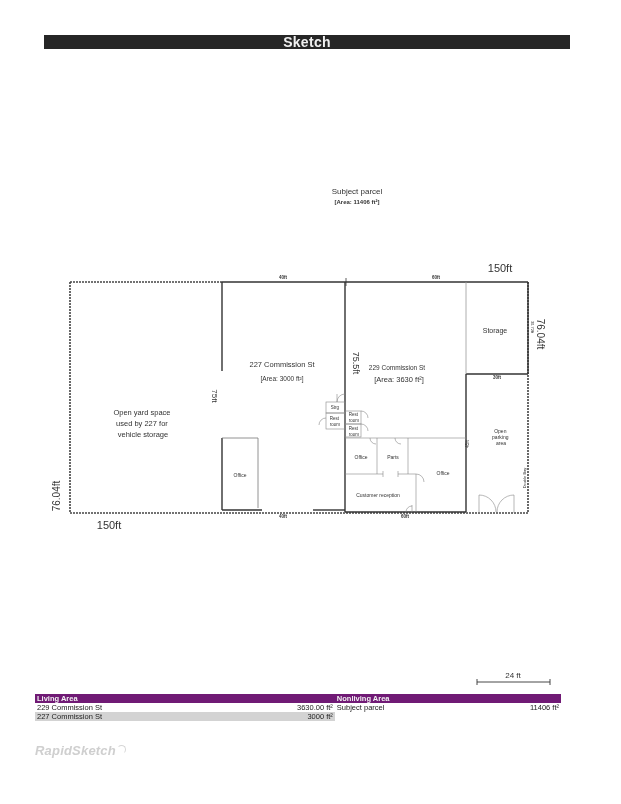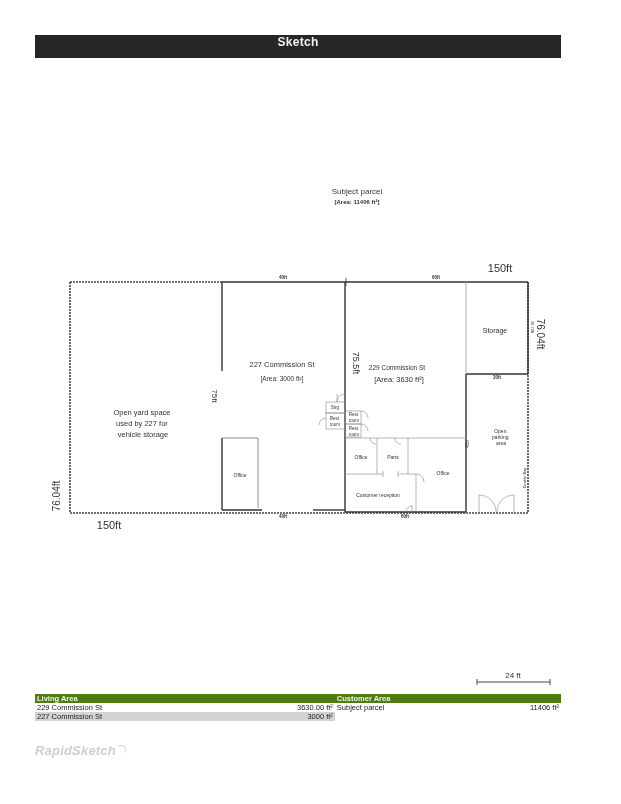--- a/index.html
+++ b/index.html
@@ -1,22 +1,22 @@
 <!DOCTYPE html>
 <html><head>
 <meta charset="utf-8">
 <style>
   html, body { margin: 0; padding: 0; background: #ffffff; }
   body { width: 621px; height: 804px; position: relative; overflow: hidden; font-family: "Liberation Sans", sans-serif; color: #222; }
-  .header-bar { position: absolute; left: 35px; top: 35px; width: 526px; height: 23px; background: #262626; color: #f0f0f0; font-size: 12px; font-weight: bold; text-align: center; line-height: 14px; letter-spacing: 0.3px; }
+  .header-bar { position: absolute; left: 44px; top: 35px; width: 526px; height: 14px; background: #262626; color: #f0f0f0; font-size: 14px; font-weight: bold; text-align: center; line-height: 14px; letter-spacing: 0.3px; }
   .sketch { position: absolute; left: 0; top: 0; width: 621px; height: 804px; }
   .sketch text { font-family: "Liberation Sans", sans-serif; fill: #333; }
   .table { position: absolute; left: 35px; top: 694px; width: 526px; font-size: 7.5px; border-collapse: collapse; }
   .table td { padding: 0 2px; height: 9px; line-height: 9px; white-space: nowrap; }
-  .th { background: #4d7c0f; color: #f2f2f2; font-weight: bold; }
+  .th { background: #701a75; color: #f2f2f2; font-weight: bold; }
   .row-white { background: #fff; color: #222; }
   .row-gray { background: #d3d3d3; color: #222; }
   .r { text-align: right; }
   .logo { position: absolute; left: 35px; top: 743px; font-size: 13px; font-weight: bold; font-style: italic; color: #cfcfcf; letter-spacing: 0.2px; }
   .logo-swoosh { display: inline-block; width: 7px; height: 7px; border: 1.5px solid #d6d6d6; border-left-color: transparent; border-bottom-color: transparent; border-radius: 50%; margin-left: 1px; vertical-align: 1px; }
 </style>
 </head>
 <body>
 
 <div class="header-bar">
@@ -160,21 +160,21 @@
     <line x1="550" y1="679" x2="550" y2="685"></line>
   </g>
   <text x="513" y="678" font-size="8" text-anchor="middle">24 ft</text>
 </svg>
 
 <table class="table">
   <tbody>
       <tr class="th">
     <td style="width:258px;">Living Area</td>
     <td style="width:6px;"></td>
-    <td>Customer Area</td>
+    <td>Nonliving Area</td>
     <td></td>
   </tr>
   <tr>
     <td class="row-white">229 Commission St</td>
     <td class="row-white r" style="padding-left:0;">3630.00 ft²</td>
     <td class="row-white">Subject parcel</td>
     <td class="row-white r">11406 ft²</td>
   </tr>
   <tr>
     <td class="row-gray">227 Commission St</td>

